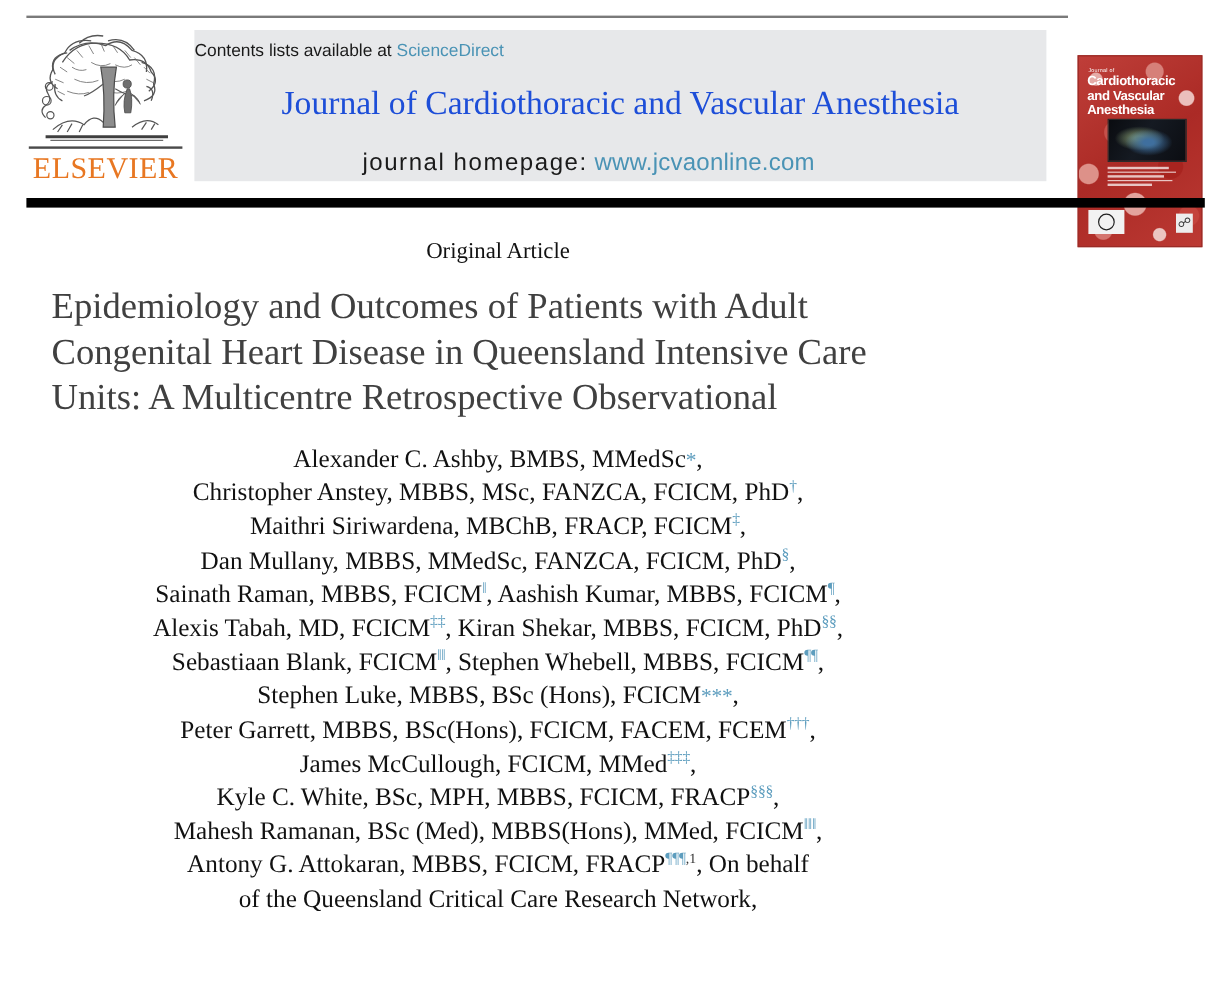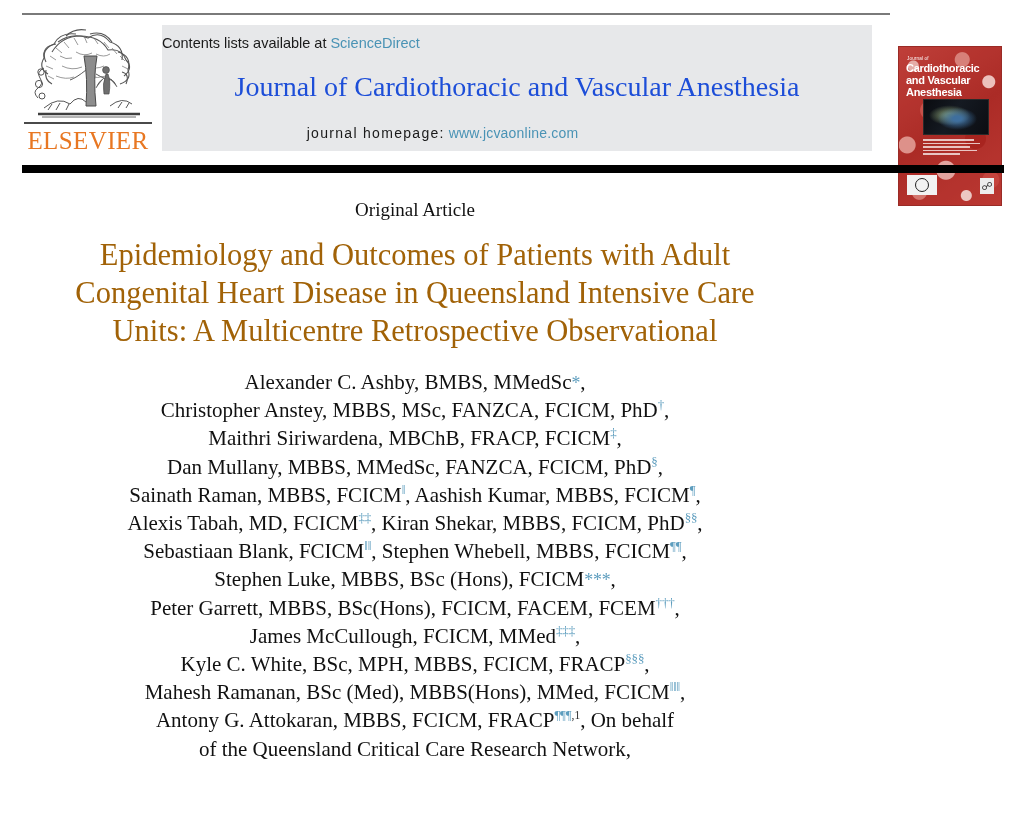--- a/index.html
+++ b/index.html
@@ -109,22 +109,23 @@
     color: #1d4ed8;
     white-space: nowrap;
   }
   .homepage-line {
     position: absolute;
     left: 0;
     top: 100px;
     width: 561px;
     text-align: center;
     font-family: "Liberation Sans", "DejaVu Sans", sans-serif;
-    font-size: 14px;
+    font-size: 20px;
     color: #1a1a1a;
+    padding-left: 48px;
   }
   .homepage-label {
     letter-spacing: 1.3px;
   }
   .homepage-url {
     color: #4a93b5;
     letter-spacing: 0.2px;
   }
 
   
@@ -247,24 +248,24 @@
   }
   .kicker {
     text-align: center;
     font-size: 19px;
     line-height: 24px;
     color: #111;
   }
   .article-title {
     margin: 14px auto 0 auto;
     width: 744px;
-    text-align: center;
+    text-align: left;
     font-size: 30.5px;
     line-height: 38px;
-    color: #a16207;
+    color: #404040;
     font-weight: 400;
   }
   .authors {
     margin: 18px auto 0 auto;
     width: 760px;
     text-align: center;
     font-size: 21px;
     line-height: 28.2px;
     color: #111;
   }

